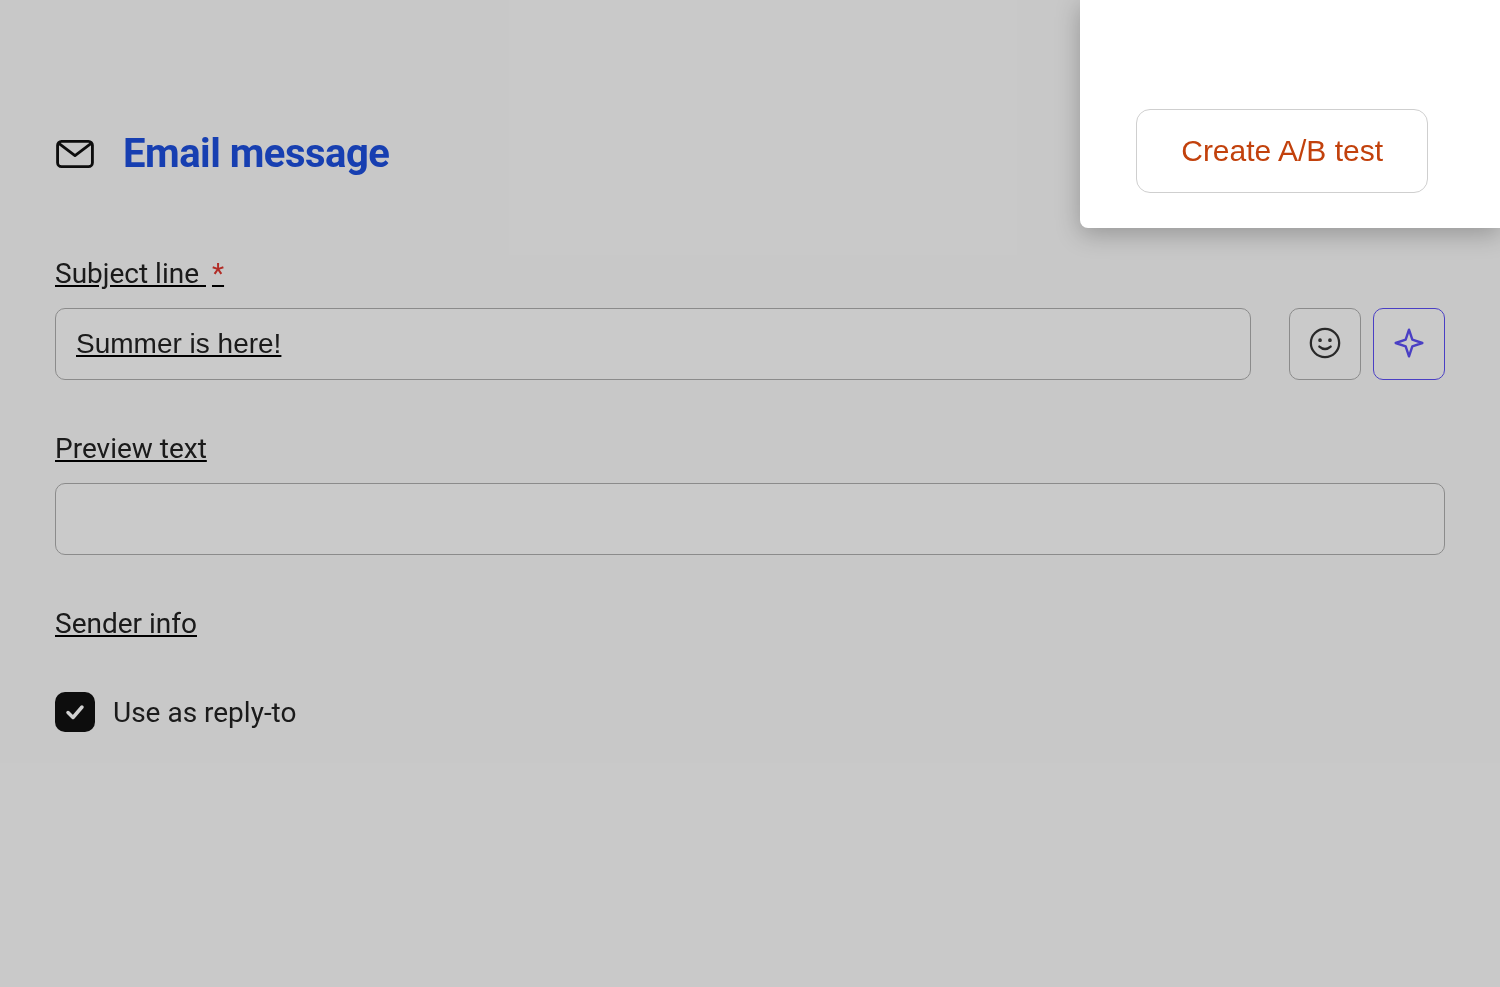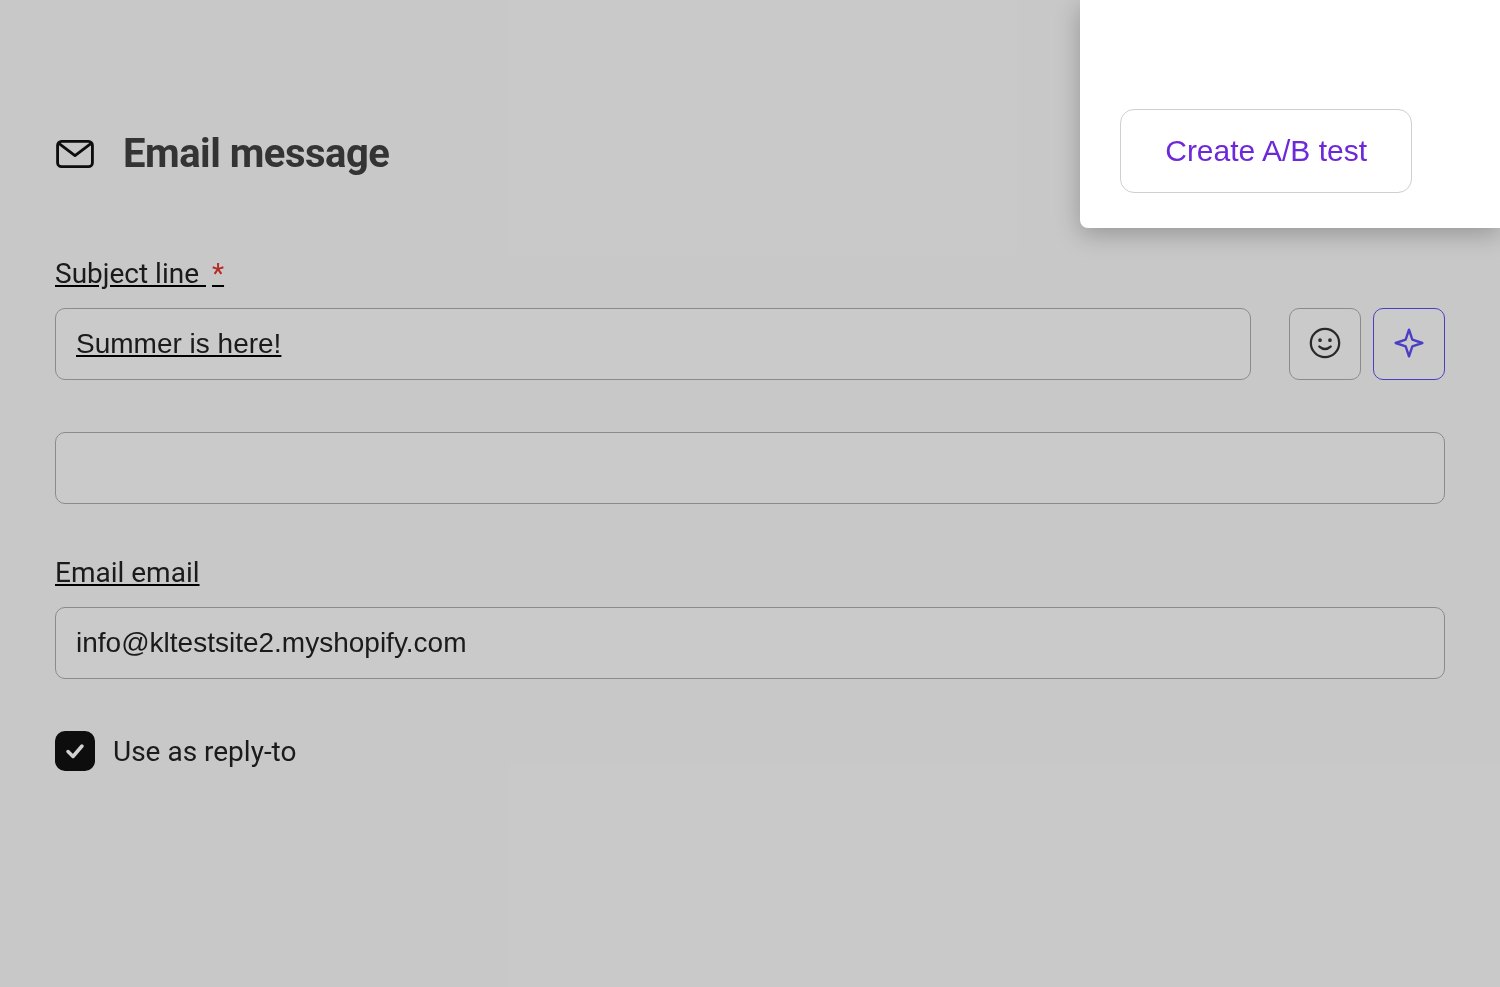--- a/index.html
+++ b/index.html
@@ -60,34 +60,34 @@
       align-items: center;
       justify-content: center;
     }
     .mail-icon svg {
       width: 38px;
       height: 30px;
     }
     h1.page-title {
       font-size: 40px;
       font-weight: 700;
-      color: #404040;
+      color: #1d4ed8;
       letter-spacing: -0.5px;
     }
     .ab-button {
       position: absolute;
       top: 109px;
-      right: 88px;
+      right: 72px;
       background: #ffffff;
       border: 1.5px solid #cfcfcf;
       border-radius: 14px;
       padding: 26px 44px;
       font-size: 30px;
       font-weight: 500;
-      color: #6d28d9;
+      color: #c2410c;
       cursor: pointer;
       z-index: 30;
       line-height: 1;
     }
     .field-group {
       margin-bottom: 52px;
       text-decoration: underline;
     }
     .field-label {
       font-size: 28px;
@@ -207,27 +207,27 @@
             <svg width="32" height="32" viewBox="0 0 24 24" fill="none" stroke="#5b4ef0" stroke-width="1.8" stroke-linejoin="round">
               <path d="M12 2 L14.5 9.5 L22 12 L14.5 14.5 L12 22 L9.5 14.5 L2 12 L9.5 9.5 Z"></path>
             </svg>
           </span>
         </button>
       </div>
     </div>
   </div>
 
   <div class="field-group">
+    <label class="field-label">Preview text</label>
     <input type="text" class="text-input" value="" style="">
   </div>
 
 
   <div class="field-group">
-    <label class="field-label">Email email</label>
-    <input type="text" class="text-input" value="info@kltestsite2.myshopify.com" style="">
+    <label class="field-label">Sender info</label>
   </div>
 
   <div class="checkbox-row">
     <div class="checkbox">
       <svg viewBox="0 0 24 24" fill="none" stroke="#fff" stroke-width="3.5" stroke-linecap="round" stroke-linejoin="round">
         <polyline points="5 12.5 10 17.5 19 7"></polyline>
       </svg>
     </div>
     <span class="checkbox-label">Use as reply-to</span>
   </div>

